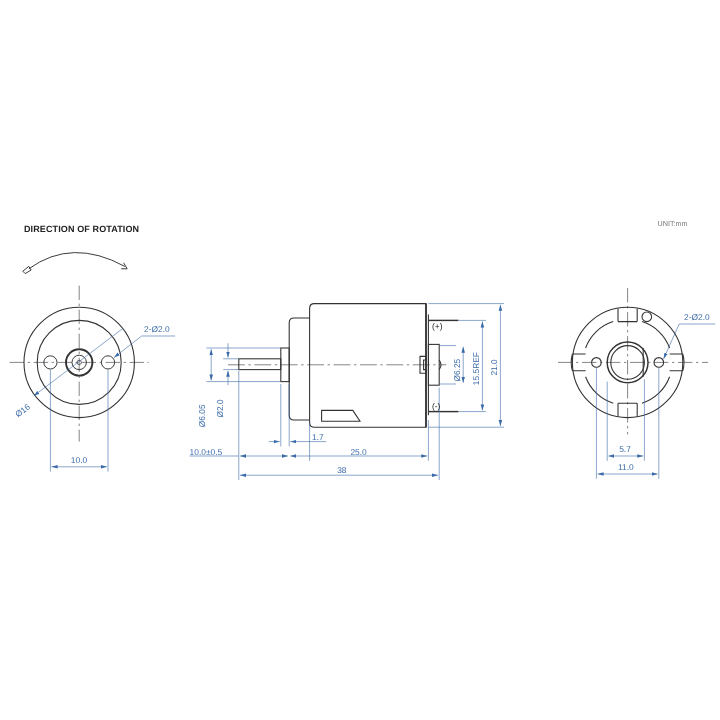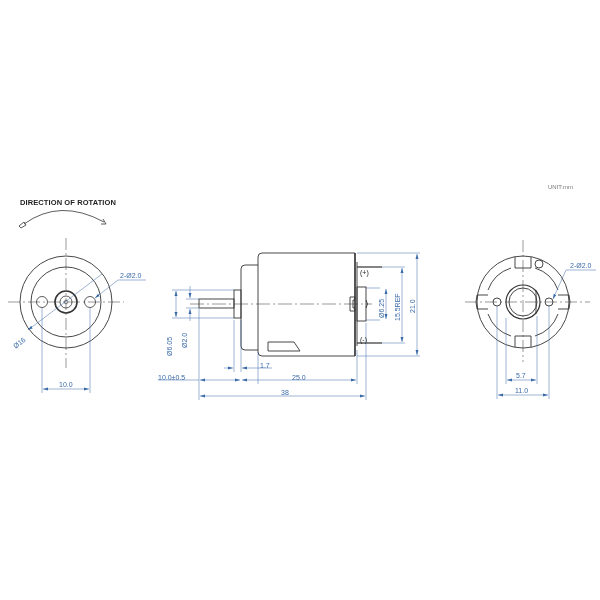--- a/index.html
+++ b/index.html
@@ -145,21 +145,21 @@
     <line x1="507" y1="380" x2="536" y2="380" marker-start="url(#arrs)" marker-end="url(#arr)"></line>
     <line x1="497" y1="306" x2="497" y2="399"></line>
     <line x1="549" y1="306" x2="549" y2="399"></line>
     <line x1="498" y1="395" x2="548" y2="395" marker-start="url(#arrs)" marker-end="url(#arr)"></line>
     <line x1="553" y1="299" x2="566" y2="270" marker-start="url(#arrs)"></line>
     <line x1="566" y1="270" x2="596" y2="270"></line>
   </g>
 </svg>
 
 <div class="unit" style="left:548px; top:184px;">UNIT:mm</div>
-<div class="title" style="left:20px; top:198px;">DIRECTION OF ROTATION</div>
+<div class="title" style="left:20px; top:186px;">DIRECTION OF ROTATION</div>
 
 <div class="lbl" style="left:120px; top:272px;">2-Ø2.0</div>
 <div class="lbl rot" style="left:12px; top:344px; transform: rotate(-37deg);">Ø16</div>
 <div class="lbl" style="left:59px; top:381px;">10.0</div>
 
 <div class="lbl rot" style="left:166px; top:356px; transform: rotate(-90deg);">Ø6.05</div>
 <div class="lbl rot" style="left:181px; top:348px; transform: rotate(-90deg);">Ø2.0</div>
 <div class="lbl" style="left:158px; top:374px;">10.0±0.5</div>
 <div class="lbl" style="left:260px; top:362px;">1.7</div>
 <div class="lbl" style="left:292px; top:374px;">25.0</div>

